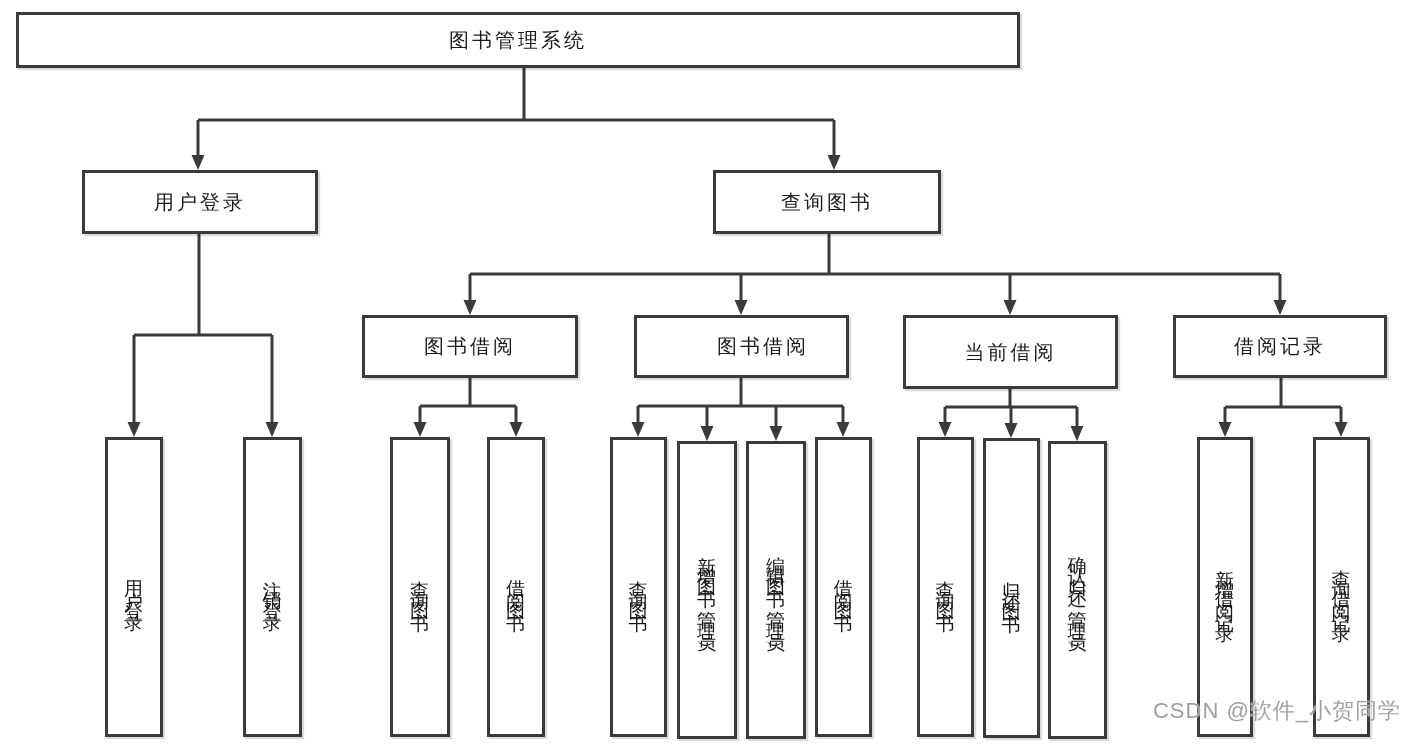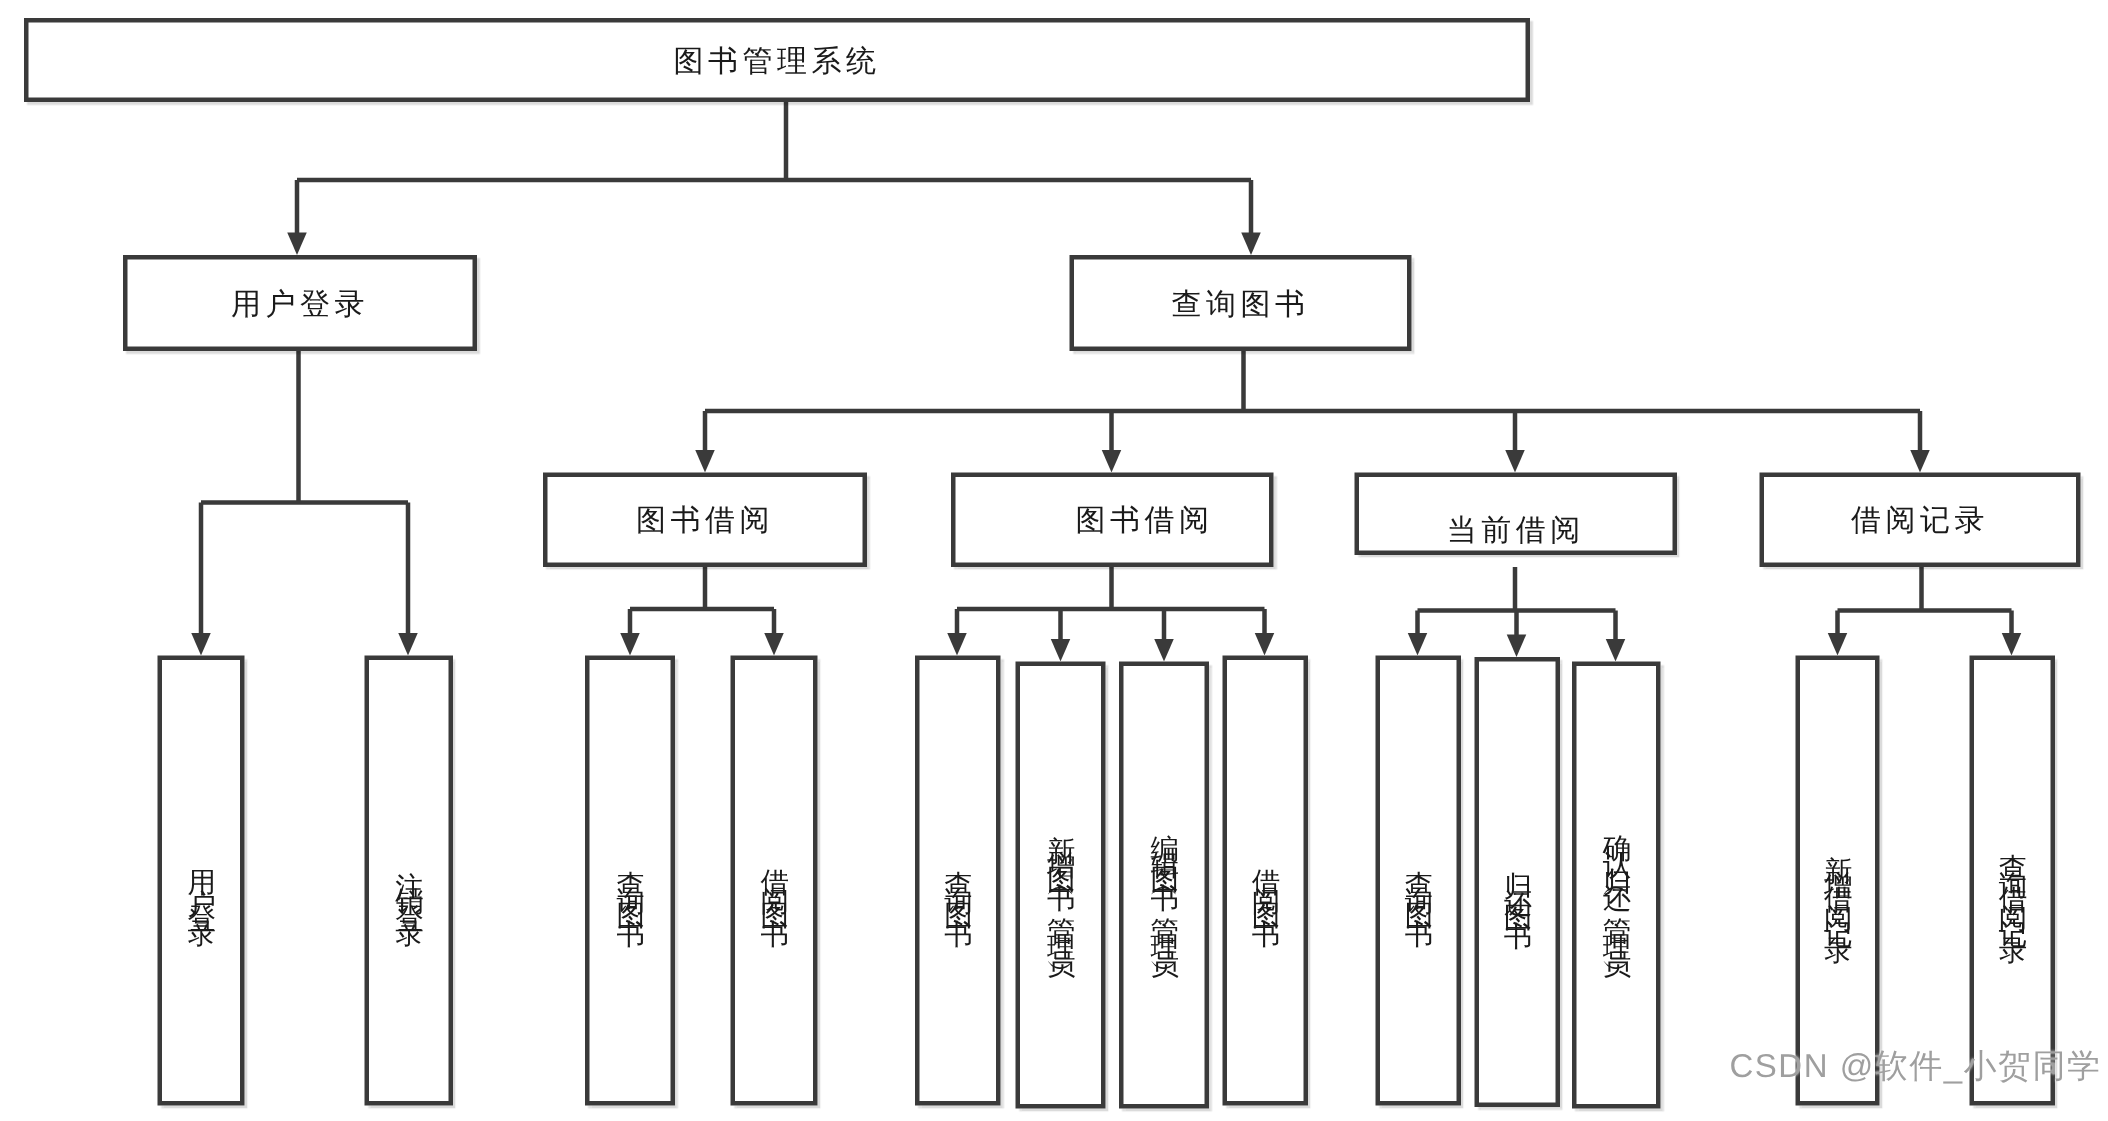--- a/index.html
+++ b/index.html
@@ -100,21 +100,21 @@
   <div class="node" style="left:713px; top:170px; width:228px; height:64px;">
     <span>查询图书</span>
   </div>
 
   <div class="node" style="left:362px; top:315px; width:216px; height:63px;">
     <span>图书借阅</span>
   </div>
   <div class="node" style="left:634px; top:315px; width:215px; height:63px;padding-left:43px;">
     <span>图书借阅</span>
   </div>
-  <div class="node" style="left:903px; top:315px; width:215px; height:55px;align-items:flex-end;">
+  <div class="node" style="left:903px; top:315px; width:215px; height:74px;">
     <span>当前借阅</span>
   </div>
   <div class="node" style="left:1173px; top:315px; width:214px; height:63px;">
     <span>借阅记录</span>
   </div>
 
   <div class="node vnode" style="left:105px; top:437px; width:58px; height:300px;">
     <span class="vtext">用户登录</span>
   </div>
   <div class="node vnode" style="left:243px; top:437px; width:59px; height:300px;">

